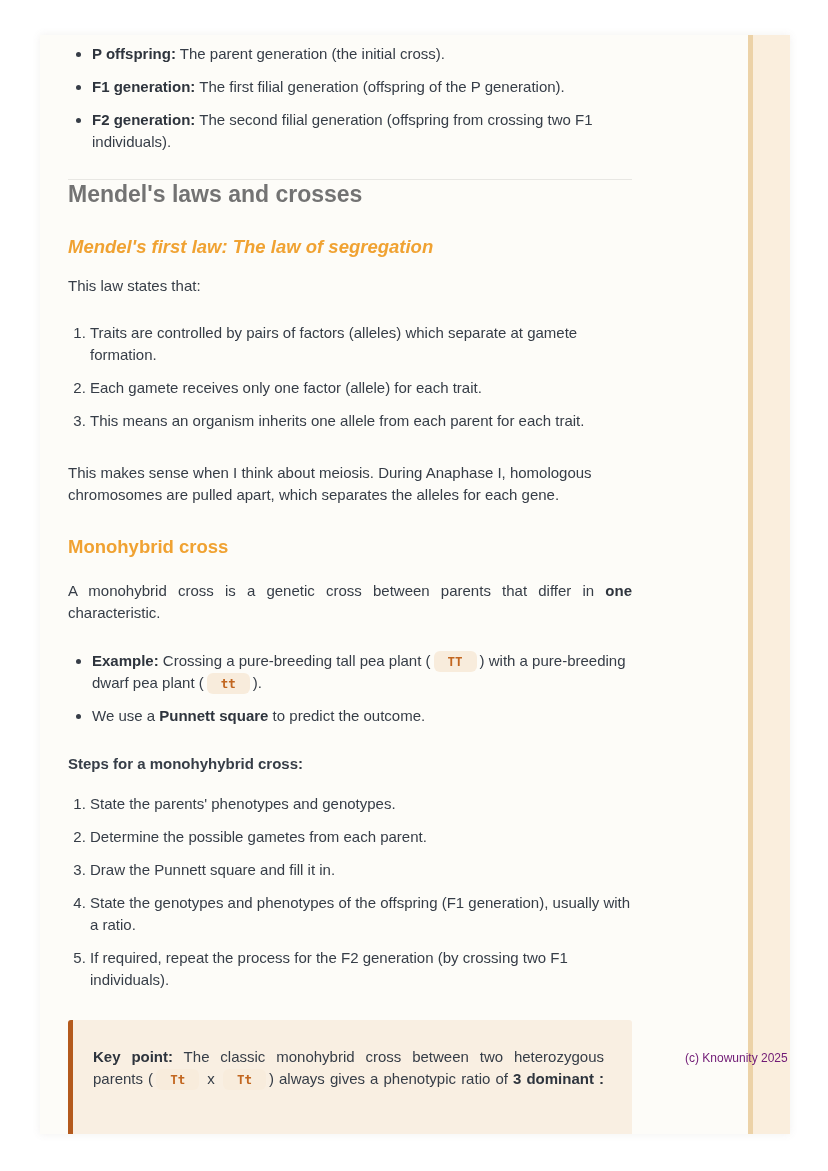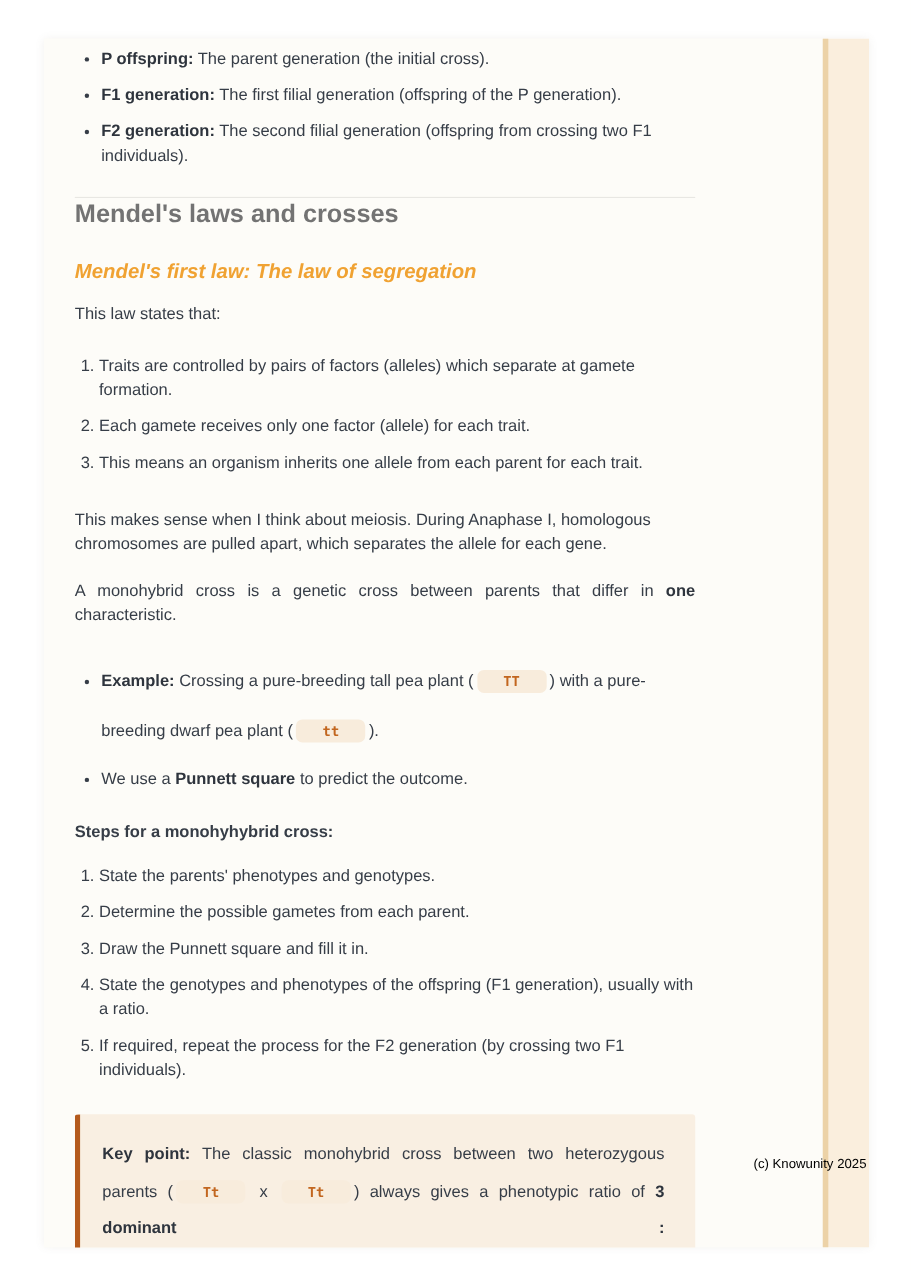--- a/index.html
+++ b/index.html
@@ -66,41 +66,41 @@
   .ol-steps { margin-top: 18px; }
   strong { font-weight: bold; color: #2e343d; }
   .chip {
     display: inline-block;
     background: #f8ecdc;
     color: #c2661f;
     font-family: "DejaVu Sans Mono", monospace;
     font-size: 12.5px;
     font-weight: bold;
     line-height: 17px;
-    padding: 2px 24px;
+    padding: 2px 14px;
     border-radius: 6px;
-    margin: 12px 3px;
+    margin: 0 3px;
     vertical-align: baseline;
   }
   .keypoint {
     margin-top: 29px;
     background: #f9efe2;
     border-left: 5px solid #b45a1d;
     border-radius: 3px;
     padding: 26px 28px 26px 20px;
     height: 150px;
     text-align: justify;
     text-align-last: justify;
     line-height: 22px;
   }
   .watermark {
     position: absolute;
     left: 645px; top: 1016px;
     font-size: 12px;
-    color: #000000;
+    color: #701a75;
     white-space: nowrap;
     z-index: 3;
     text-align: right;
   }
 </style>
 </head>
 <body>
 
 <div class="page">
   <div class="side-strip"></div>
@@ -120,22 +120,23 @@
     <h3 class="sub-title mt27">Mendel's first law: The law of segregation</h3>
 
     <p class="p-intro">This law states that:</p>
 
     <ol class="nlist ol-law">
       <li>Traits are controlled by pairs of factors (alleles) which separate at gamete formation.</li>
       <li>Each gamete receives only one factor (allele) for each trait.</li>
       <li>This means an organism inherits one allele from each parent for each trait.</li>
     </ol>
 
-    <p class="p-meiosis">This makes sense when I think about meiosis. During Anaphase I, homologous chromosomes are pulled apart, which separates the allele for each gene.</p>
+    <p class="p-meiosis">This makes sense when I think about meiosis. During Anaphase I, homologous chromosomes are pulled apart, which separates the alleles for each gene.</p>
 
+    <h3 class="sub-title mt29">Monohybrid cross</h3>
 
     <p class="p-def">A monohybrid cross is a genetic cross between parents that differ in <strong>one</strong> characteristic.</p>
 
     <ul class="blist ul-mono">
       <li><strong>Example:</strong> Crossing a pure-breeding tall pea plant (<span class="chip">TT</span>) with a pure-breeding dwarf pea plant (<span class="chip">tt</span>).</li>
       <li>We use a <strong>Punnett square</strong> to predict the outcome.</li>
     </ul>
 
     <p class="p-steps-head">Steps for a monohyhybrid cross:</p>
 

